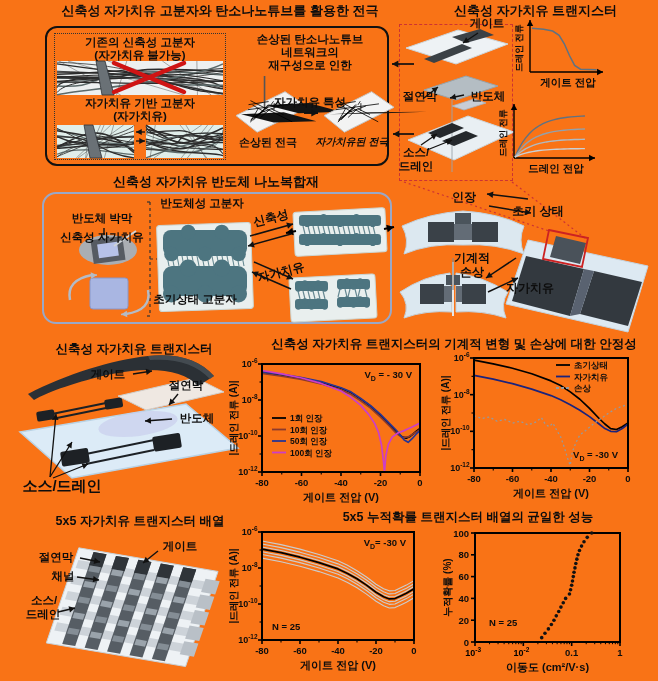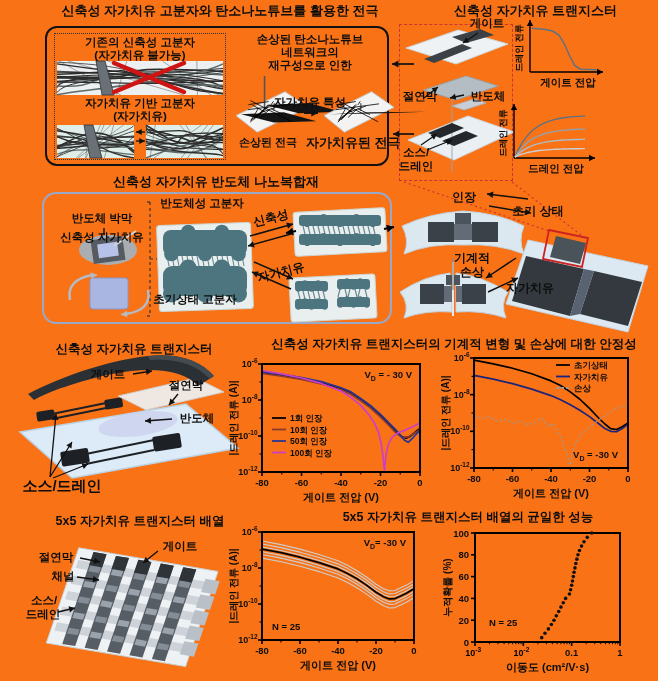--- a/index.html
+++ b/index.html
@@ -28,21 +28,21 @@
   <div class="t" style="left:56px;top:36px;width:168px;font-size:11.5px;">기존의 신축성 고분자</div>
   <div class="t" style="left:56px;top:49px;width:168px;font-size:11.5px;">(자가치유 불가능)</div>
   <div class="t" style="left:56px;top:97px;width:168px;font-size:11.5px;">자가치유 기반 고분자</div>
   <div class="t" style="left:56px;top:110px;width:168px;font-size:11.5px;">(자가치유)</div>
 
   <div class="t" style="left:230px;top:33px;width:160px;font-size:11.5px;">손상된 탄소나노튜브</div>
   <div class="t" style="left:230px;top:46px;width:160px;font-size:11.5px;">네트워크의</div>
   <div class="t" style="left:230px;top:59px;width:160px;font-size:11.5px;">재구성으로 인한</div>
   <div class="t" style="left:230px;top:72px;width:160px;font-size:11.5px;margin-top:24px;">자가치유 특성</div>
   <div class="t" style="left:224px;top:136px;width:88px;font-size:11px;">손상된 전극</div>
-  <div class="t" style="left:306px;top:136px;width:92px;font-size:13px;">자가치유된 전극</div>
+  <div class="t" style="left:306px;top:136px;width:92px;font-size:10px;font-style:italic;">자가치유된 전극</div>
 
   <div class="t" style="left:462px;top:17px;width:50px;font-size:11.5px;">게이트</div>
   <div class="t" style="left:398px;top:90px;width:44px;font-size:11.5px;">절연막</div>
   <div class="t" style="left:464px;top:90px;width:48px;font-size:11.5px;">반도체</div>
   <div class="t" style="left:394px;top:146px;width:44px;font-size:11.5px;">소스/</div>
   <div class="t" style="left:390px;top:160px;width:52px;font-size:11.5px;">드레인</div>
 
   <div class="t" style="left:40px;top:175px;width:352px;font-size:13px;text-align:center;">신축성 자가치유 반도체 나노복합재</div>
   <div class="t" style="left:52px;top:199px;width:100px;font-size:11.5px;margin-top:32px;">신축성 자가치유</div>
   <div class="t" style="left:58px;top:212px;width:88px;font-size:11.5px;">반도체 박막</div>
@@ -65,21 +65,21 @@
 
   <div class="t" style="left:250px;top:337px;width:408px;font-size:12.5px;">신축성 자가치유 트랜지스터의 기계적 변형 및 손상에 대한 안정성</div>
 
   <div class="t" style="left:30px;top:514px;width:220px;font-size:12.5px;">5x5 자가치유 트랜지스터 배열</div>
   <div class="t" style="left:156px;top:540px;width:48px;font-size:11.5px;">게이트</div>
   <div class="t" style="left:32px;top:551px;width:48px;font-size:11.5px;">절연막</div>
   <div class="t" style="left:42px;top:570px;width:42px;font-size:11.5px;">채널</div>
   <div class="t" style="left:26px;top:594px;width:36px;font-size:11.5px;">소스/</div>
   <div class="t" style="left:18px;top:608px;width:50px;font-size:11.5px;">드레인</div>
 
-  <div class="t" style="left:278px;top:510px;width:380px;font-size:12.5px;">5x5 자가치유 트랜지스터 배열의 균일한 성능</div>
+  <div class="t" style="left:278px;top:510px;width:380px;font-size:12.5px;">5x5 누적확률 트랜지스터 배열의 균일한 성능</div>
 
   <svg id="art" width="658" height="681" viewBox="0 0 658 681">
       <g>
         <rect x="57" y="61" width="166" height="34" fill="#edf0f0"></rect>
         <path d="M57,83.09650205761316 C207.13507373113853,71.11808984910837 74.27672325102881,68.75901920438957 223,86.82253943758573" fill="none" stroke="#5c6a6a" stroke-width="0.8948302469135803"></path>
         <path d="M57,72.1332218792867 C190.19849108367626,72.52003600823045 159.72388545953362,89.66199417009602 223,93.39269547325102" fill="none" stroke="#2c2c2c" stroke-width="1.218985768175583"></path>
         <path d="M57,71.13033264746228 C132.2315586419753,76.11694101508917 153.93082133058982,69.7352366255144 223,88.62077331961592" fill="none" stroke="#2c2c2c" stroke-width="0.8175754458161866"></path>
         <path d="M57,87.53845164609054 C63.46267146776406,71.72979252400549 130.16296296296298,79.3923268175583 223,81.21664951989027" fill="none" stroke="#2c2c2c" stroke-width="1.3541795267489711"></path>
         <path d="M57,85.99338134430727 C118.63874314128944,89.4758744855967 63.31537208504801,63.12091906721536 223,74.85316358024691" fill="none" stroke="#5c6a6a" stroke-width="1.566452331961591"></path>
         <path d="M57,63.871664951989025 C186.58076131687244,82.6576560356653 198.80162894375857,73.70496399176955 223,87.05500685871056" fill="none" stroke="#2c2c2c" stroke-width="1.4883444787379974"></path>

